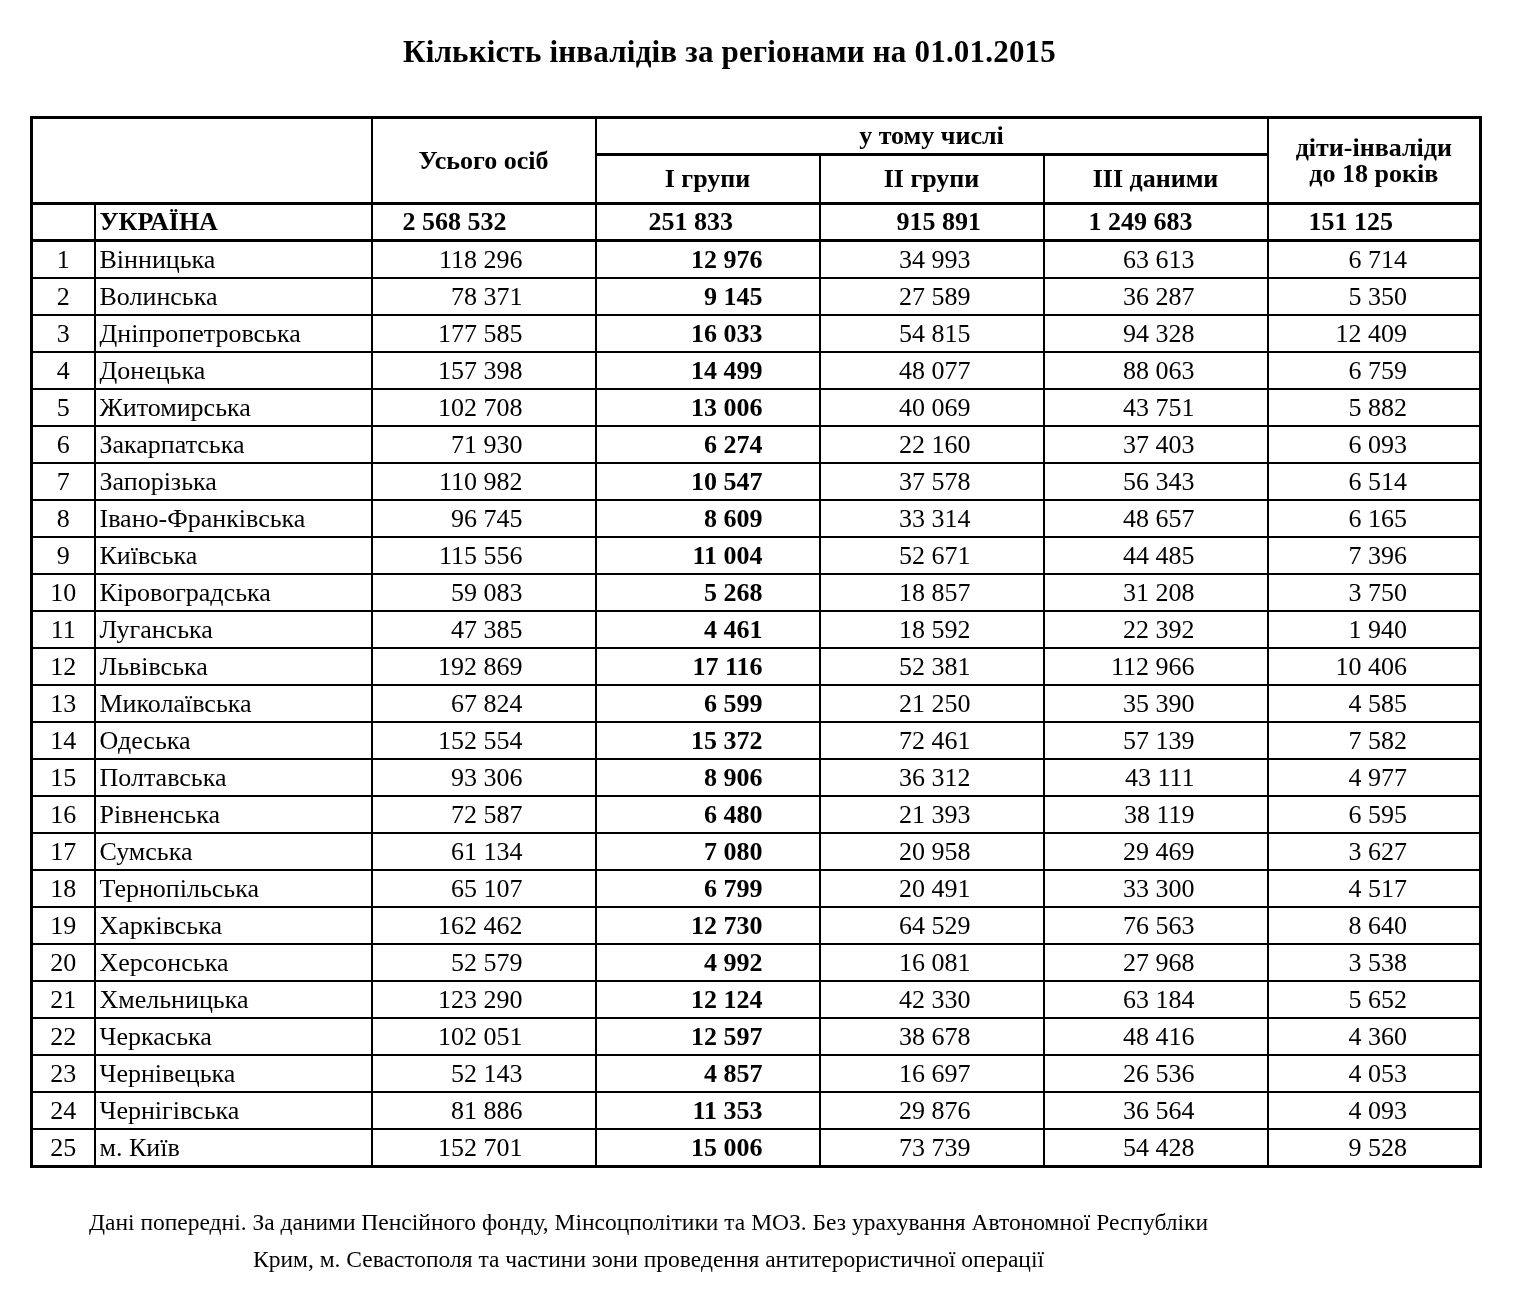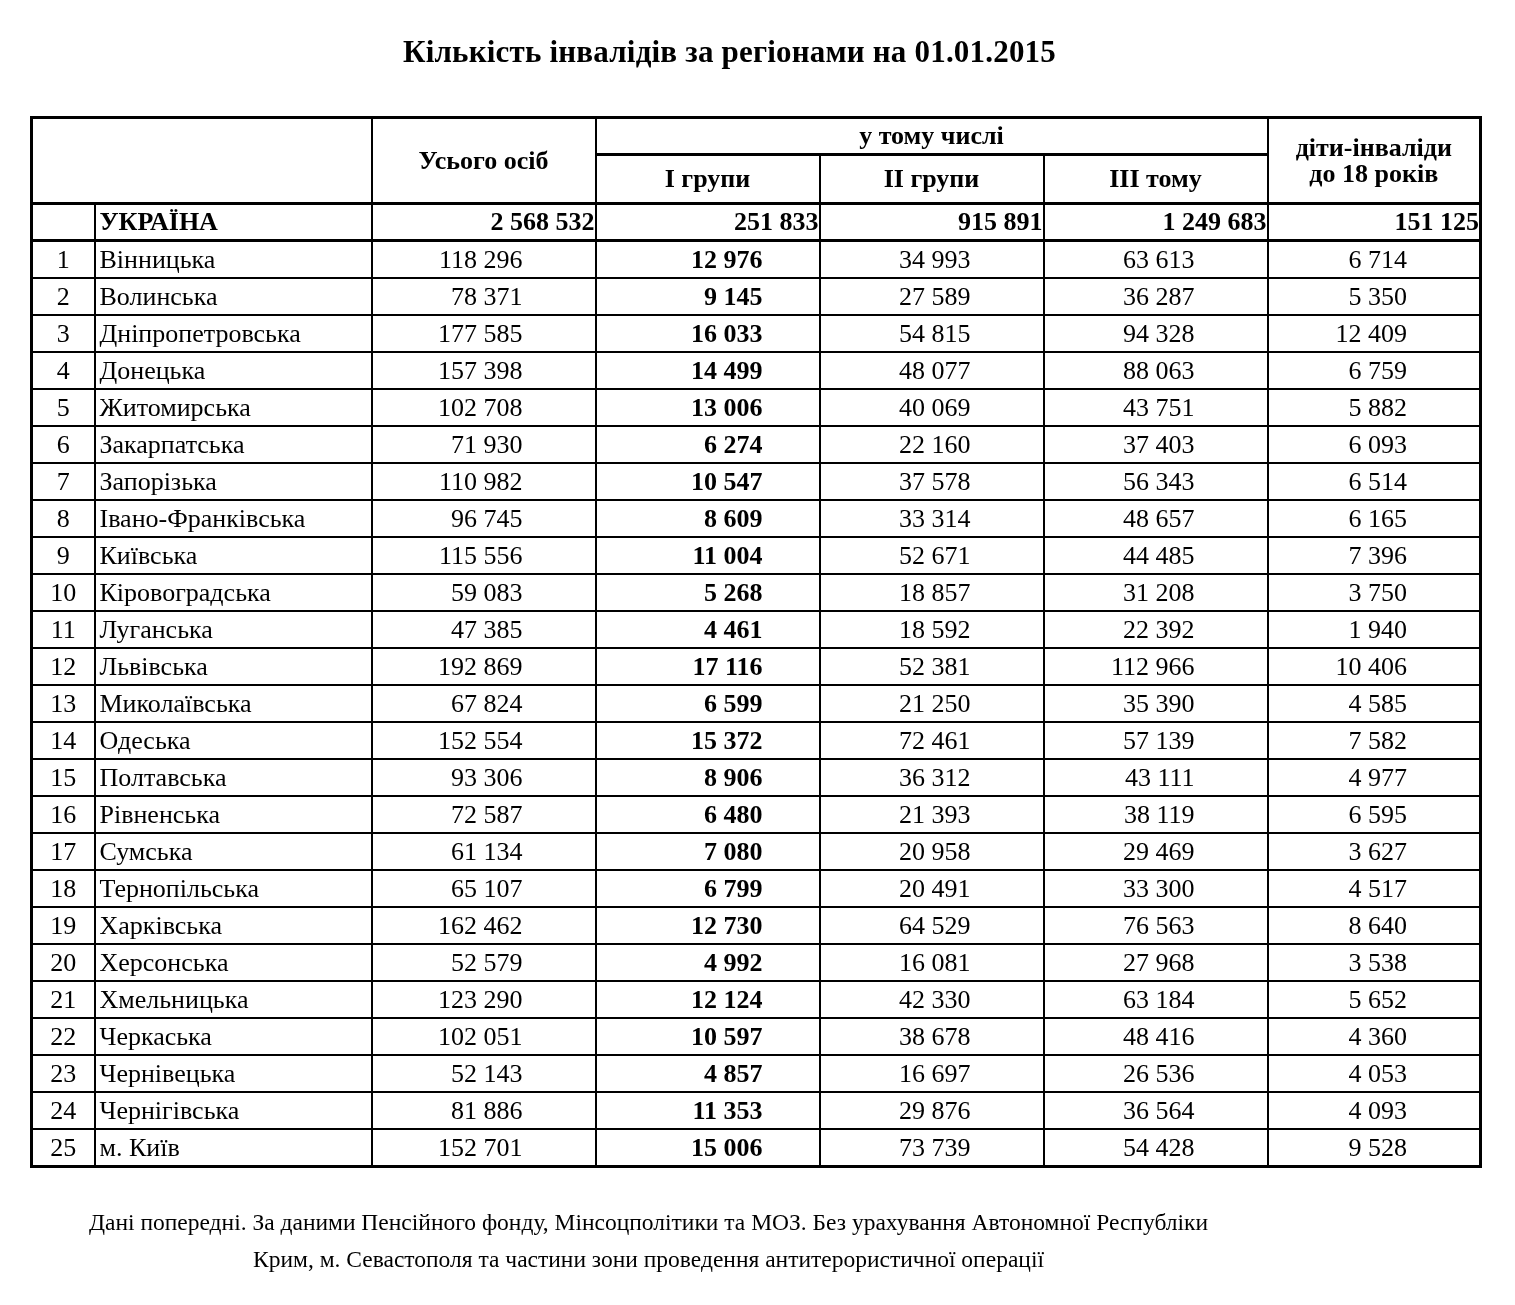--- a/index.html
+++ b/index.html
@@ -33,21 +33,21 @@
     tr.h1 th { height: 34px; }
     tr.h2 th { height: 46px; }
     th.corner { border-right: 2px solid #000; }
     th.kids-h { line-height: 1.45; }
     tr.h1 th.sub { border-bottom: 3px solid #000; }
 
     tr.ukraine td {
       height: 34px; font-weight: bold; border-top: 3px solid #000; border-bottom: 3px solid #000;
     }
     tr.ukraine td.name { text-align: left; padding-left: 4px; }
-    tr.ukraine td.val { text-align: right; }
+    tr.ukraine td.val { text-align: left; }
     tr.ukraine td.v-total { padding-left: 30px; }
     tr.ukraine td.v-g1 { padding-left: 52px; }
     tr.ukraine td.v-g2 { padding-left: 76px; }
     tr.ukraine td.v-g3 { padding-left: 44px; }
     tr.ukraine td.v-kids { padding-left: 40px; margin-top: 10px; }
 
     tr.row td { height: 35px; }
     tr.row td.num { text-align: center; }
     tr.row td.name { text-align: left; padding-left: 4px; }
     tr.row td.val { text-align: right; }
@@ -83,21 +83,21 @@
       <th rowspan="2">Усього осіб</th>
       <th class="sub" colspan="3">у тому числі</th>
       <th class="kids-h" rowspan="2">
         <span>діти-інваліди</span><br>
         <span>до 18 років</span>
       </th>
     </tr>
     <tr class="h2">
       <th>I групи</th>
       <th>II групи</th>
-      <th>III тому</th>
+      <th>III даними</th>
     </tr>
   </thead>
   <tbody id="tbody">
     <tr class="ukraine">
       <td></td>
       <td class="name">УКРАЇНА</td>
       <td class="val v-total">2 568 532</td>
       <td class="val v-g1">251 833</td>
       <td class="val v-g2">915 891</td>
       <td class="val v-g3">1 249 683</td>
@@ -289,21 +289,21 @@
         <td class="val v-total">123 290</td>
         <td class="val v-g1">12 124</td>
         <td class="val v-g2">42 330</td>
         <td class="val v-g3">63 184</td>
         <td class="val v-kids">5 652</td>
       </tr>
       <tr class="row">
         <td class="num">22</td>
         <td class="name">Черкаська</td>
         <td class="val v-total">102 051</td>
-        <td class="val v-g1">10 597</td>
+        <td class="val v-g1">12 597</td>
         <td class="val v-g2">38 678</td>
         <td class="val v-g3">48 416</td>
         <td class="val v-kids">4 360</td>
       </tr>
       <tr class="row">
         <td class="num">23</td>
         <td class="name">Чернівецька</td>
         <td class="val v-total">52 143</td>
         <td class="val v-g1">4 857</td>
         <td class="val v-g2">16 697</td>

